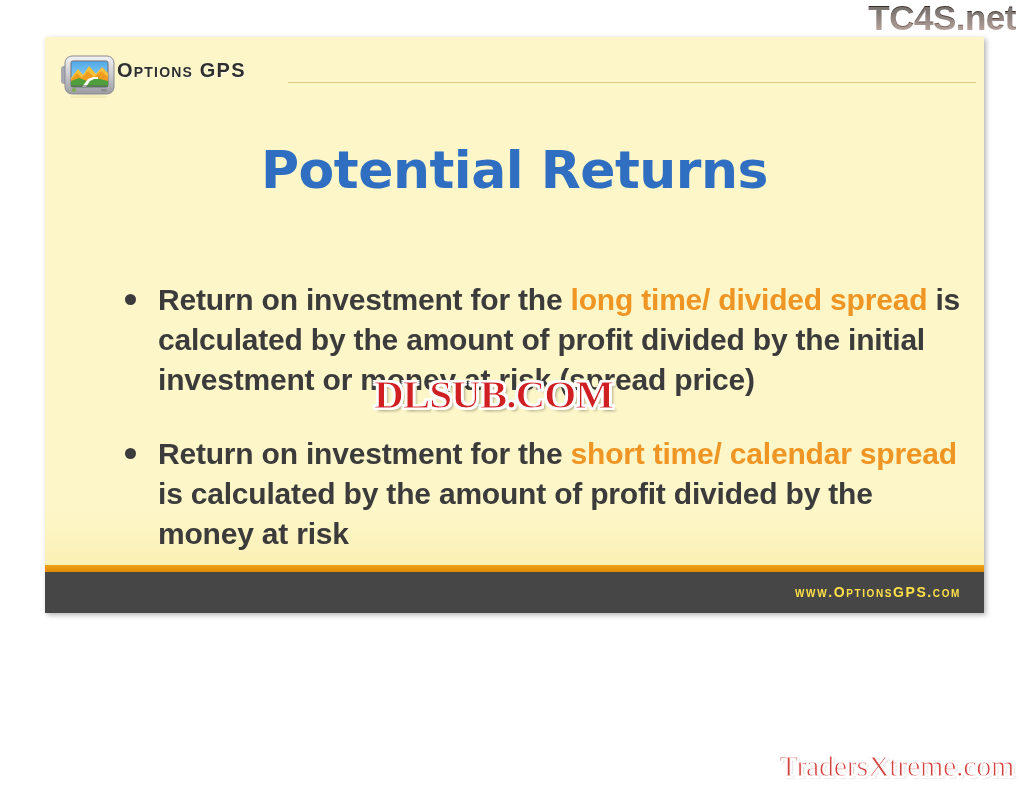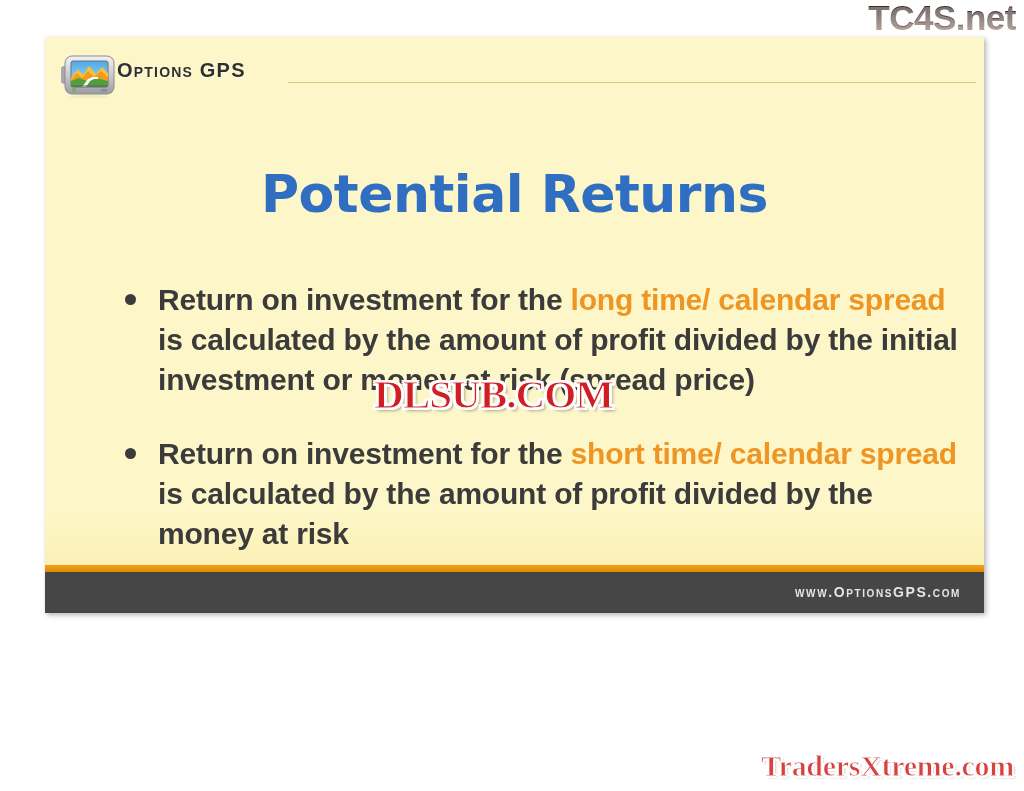--- a/index.html
+++ b/index.html
@@ -93,21 +93,20 @@
     position: absolute;
     left: 0;
     top: 103px;
     width: 100%;
     text-align: center;
     font-family: "DejaVu Sans", sans-serif;
     font-weight: bold;
     font-size: 52px;
     color: #2f6ec0;
     letter-spacing: -0.5px;
-    margin-top: 24px;
   }
 
   
   #bullet-list {
     position: absolute;
     left: 33px;
     top: 243px;
     width: 890px;
   }
   .bullet-item {
@@ -150,21 +149,21 @@
     background: #464646;
   }
   #footer-url {
     position: absolute;
     right: 23px;
     top: 12px;
     font-family: "Liberation Sans", sans-serif;
     font-size: 14px;
     font-weight: bold;
     letter-spacing: 1.6px;
-    color: #e5e5e5;
+    color: #fde047;
     font-variant: small-caps;
     white-space: nowrap;
   }
 
   
   #dlsub-watermark {
     position: absolute;
     left: 374px;
     top: 371px;
     font-family: "Liberation Serif", serif;
@@ -182,21 +181,21 @@
     z-index: 30;
     white-space: nowrap;
     transform: scaleX(1.03);
     transform-origin: left center;
   }
   #tradersxtreme-watermark {
     position: absolute;
     right: 10px;
     bottom: 8px;
     font-family: "Liberation Serif", serif;
-    font-weight: bold;
+    font-weight: normal;
     font-size: 30px;
     letter-spacing: -0.3px;
     color: #d4433f;
     -webkit-text-stroke: 0.8px #ffffff;
     text-shadow:
        1.5px 0 0 #ffffff, -1.5px 0 0 #ffffff,
        0 1.5px 0 #ffffff, 0 -1.5px 0 #ffffff,
        1.5px 1.5px 0 #ffffff, -1.5px -1.5px 0 #ffffff,
        1.5px -1.5px 0 #ffffff, -1.5px 1.5px 0 #ffffff,
        2px 2px 2px rgba(0,0,0,0.3);
@@ -254,21 +253,21 @@
 
     <div id="header-rule"></div>
   </div>
 
   <div id="slide-title">Potential Returns</div>
 
   <div id="bullet-list">
 
     <div class="bullet-item">
       <span class="bullet-dot"></span>
-      <span>Return on investment for the </span><span class="hl">long time/ calendar spread</span><span> is calculated by the amount of profit divided by the initial investment or money at risk (spread price)</span>
+      <span>Return on investment for the </span><span class="hl">long time/ divided spread</span><span> is calculated by the amount of profit divided by the initial investment or money at risk (spread price)</span>
     </div>
 
     <div class="bullet-item">
       <span class="bullet-dot"></span>
       <span>Return on investment for the </span><span class="hl">short time/ calendar spread</span><span> is calculated by the amount of profit divided by the money at risk</span>
     </div>
 
   </div>
 
   <div id="orange-bar"></div>

